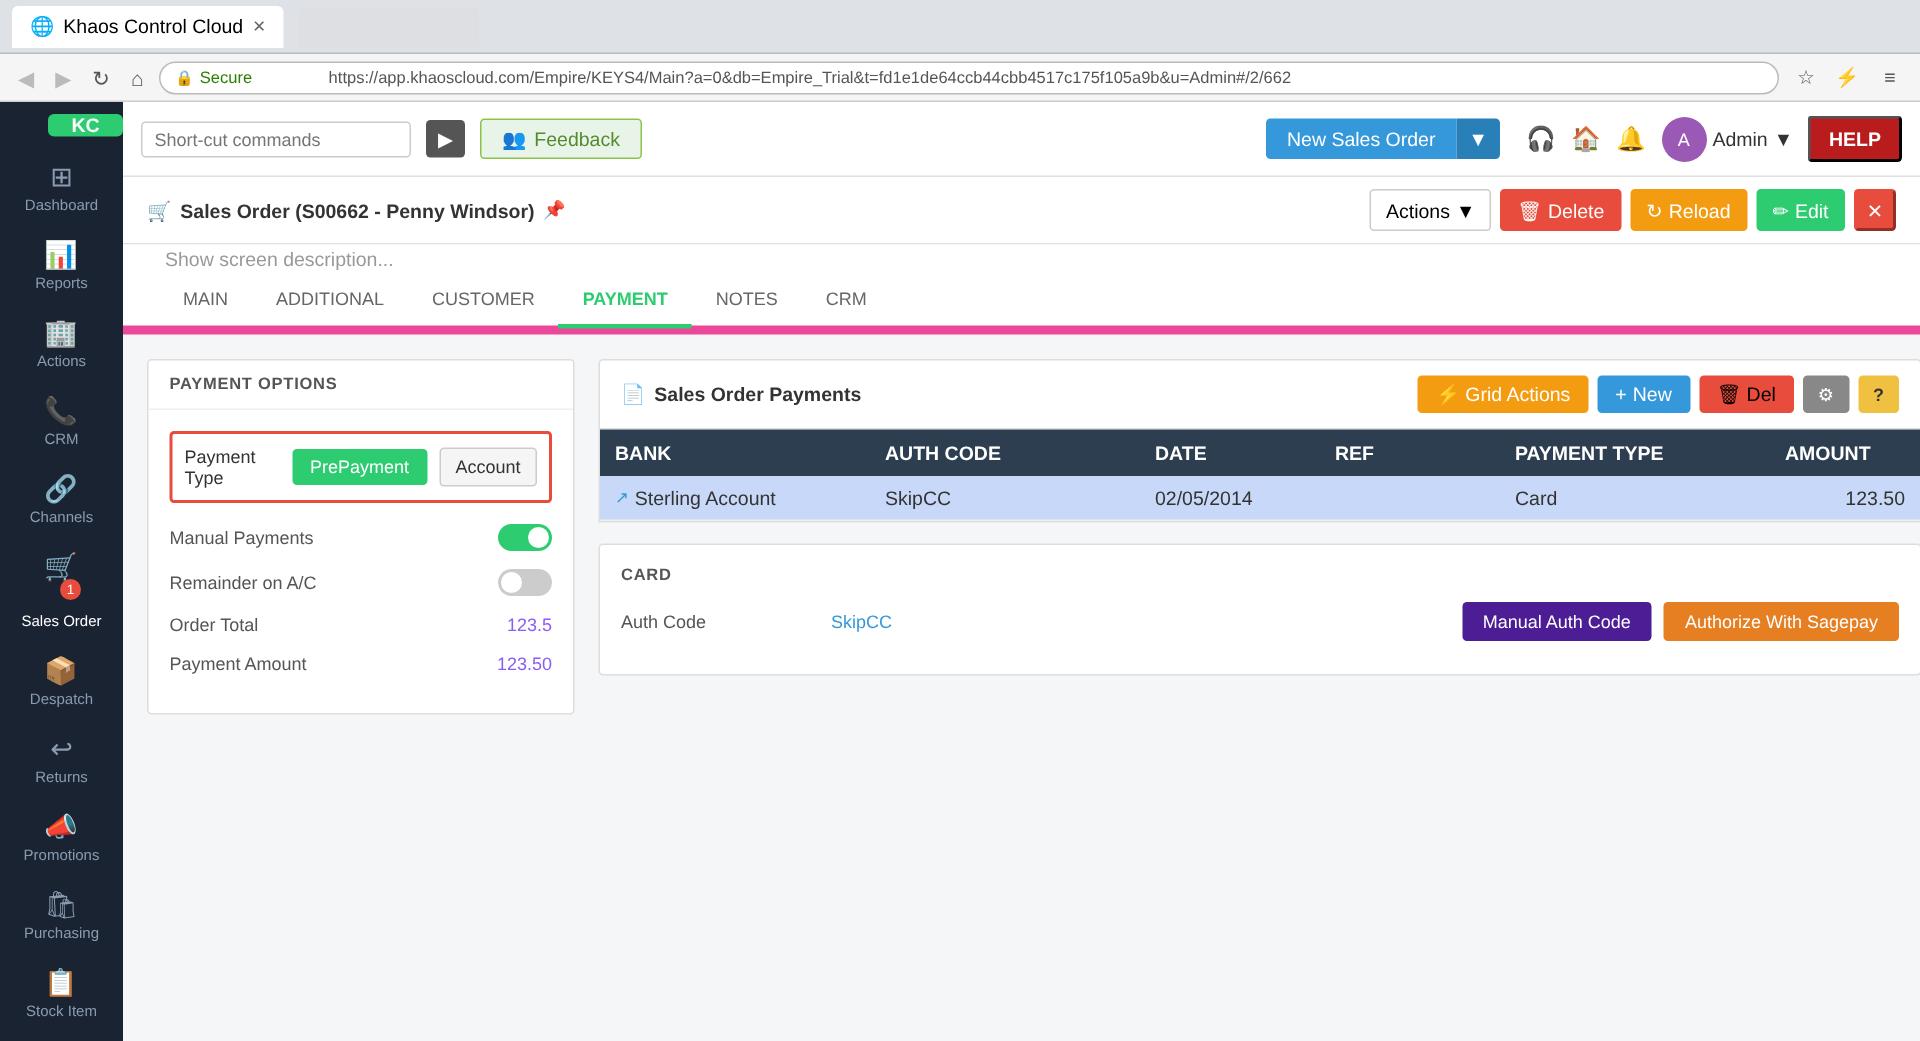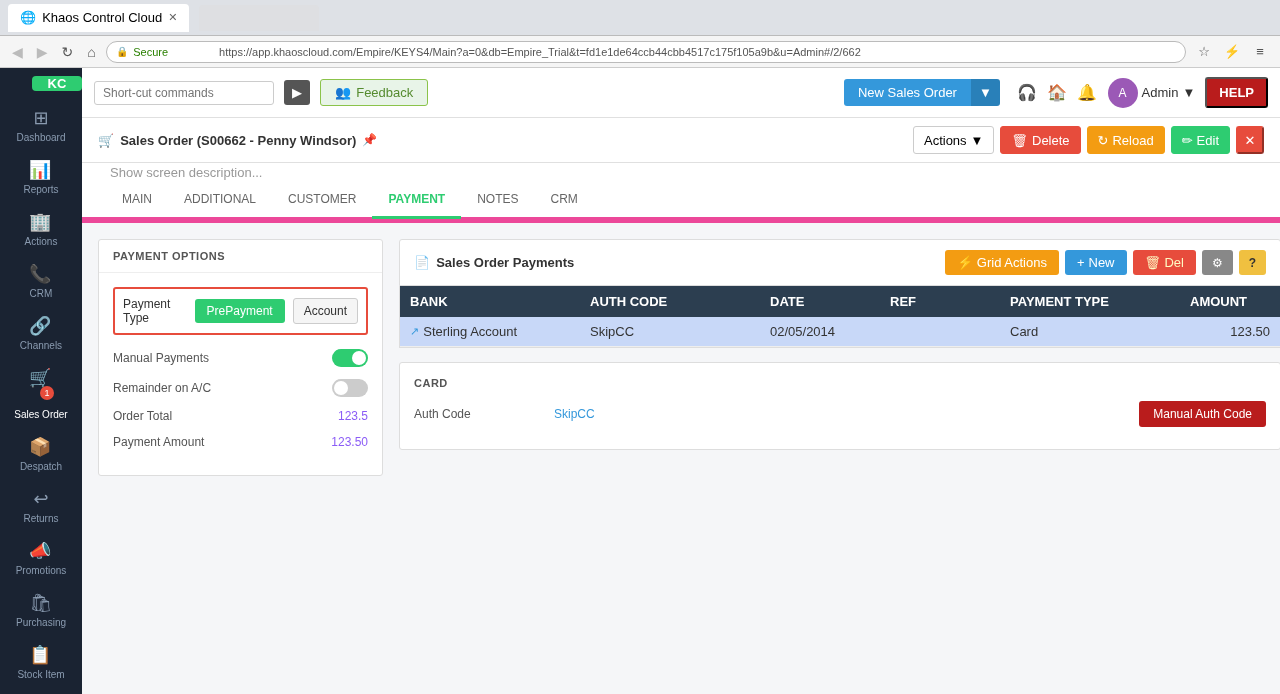--- a/index.html
+++ b/index.html
@@ -288,21 +288,21 @@
       padding: 10px 14px;
       display: flex;
       align-items: center;
       gap: 10px;
     }
     .payments-title { font-size: 13px; font-weight: bold; color: #333; display: flex; align-items: center; gap: 6px; }
     .payments-actions { margin-left: auto; display: flex; gap: 6px; }
 
     .btn-grid-actions { background: #f39c12; color: #fff; border: none; padding: 5px 12px; border-radius: 3px; cursor: pointer; font-size: 12px; }
     .btn-new { background: #3498db; color: #fff; border: none; padding: 5px 12px; border-radius: 3px; cursor: pointer; font-size: 12px; display: flex; align-items: center; gap: 4px; }
-    .btn-del { background: #e74c3c; color: #fef9c3; border: none; padding: 5px 12px; border-radius: 3px; cursor: pointer; font-size: 12px; }
+    .btn-del { background: #e74c3c; color: #000000; border: none; padding: 5px 12px; border-radius: 3px; cursor: pointer; font-size: 12px; }
     .btn-settings { background: #888; color: #fff; border: none; padding: 5px 10px; border-radius: 3px; cursor: pointer; font-size: 12px; }
     .btn-help-yellow { background: #f0c040; color: #333; border: none; padding: 5px 10px; border-radius: 3px; cursor: pointer; font-size: 12px; font-weight: bold; }
 
     .payments-table {
       background: #fff;
       border: 1px solid #ddd;
       border-top: none;
     }
     .table-header {
       display: grid;
@@ -329,21 +329,21 @@
       border: 1px solid #ddd;
       border-radius: 3px;
       margin-top: 14px;
       padding: 14px;
     }
     .card-title { font-size: 11px; font-weight: bold; color: #555; margin-bottom: 12px; letter-spacing: 0.5px; }
     .card-row { display: flex; align-items: center; margin-bottom: 8px; }
     .card-label { font-size: 12px; color: #555; width: 140px; }
     .card-value { font-size: 12px; color: #3498db; }
     .card-actions { margin-left: auto; display: flex; gap: 8px; }
-    .btn-manual-auth { background: #b91c1c; color: #fff; border: none; padding: 6px 14px; border-radius: 3px; cursor: pointer; font-size: 12px; }
+    .btn-manual-auth { background: #4c1d95; color: #fff; border: none; padding: 6px 14px; border-radius: 3px; cursor: pointer; font-size: 12px; }
     .btn-sagepay { background: #e67e22; color: #fff; border: none; padding: 6px 14px; border-radius: 3px; cursor: pointer; font-size: 12px; }
   </style>
 </head>
 <body>
 
 <div class="browser-bar">
   <div class="browser-tab">
     <span>🌐</span>
     <span>Khaos Control Cloud</span>
     <span class="tab-close">✕</span>
@@ -587,20 +587,21 @@
             </div>
           </div>
 
           <div class="card-section">
             <div class="card-title">CARD</div>
             <div class="card-row">
               <span class="card-label">Auth Code</span>
               <span class="card-value">SkipCC</span>
               <div class="card-actions">
                 <button class="btn-manual-auth">Manual Auth Code</button>
+                <button class="btn-sagepay">Authorize With Sagepay</button>
               </div>
             </div>
           </div>
 
         </div>
       </div>
     </div>
   </div>
 </div>
 

